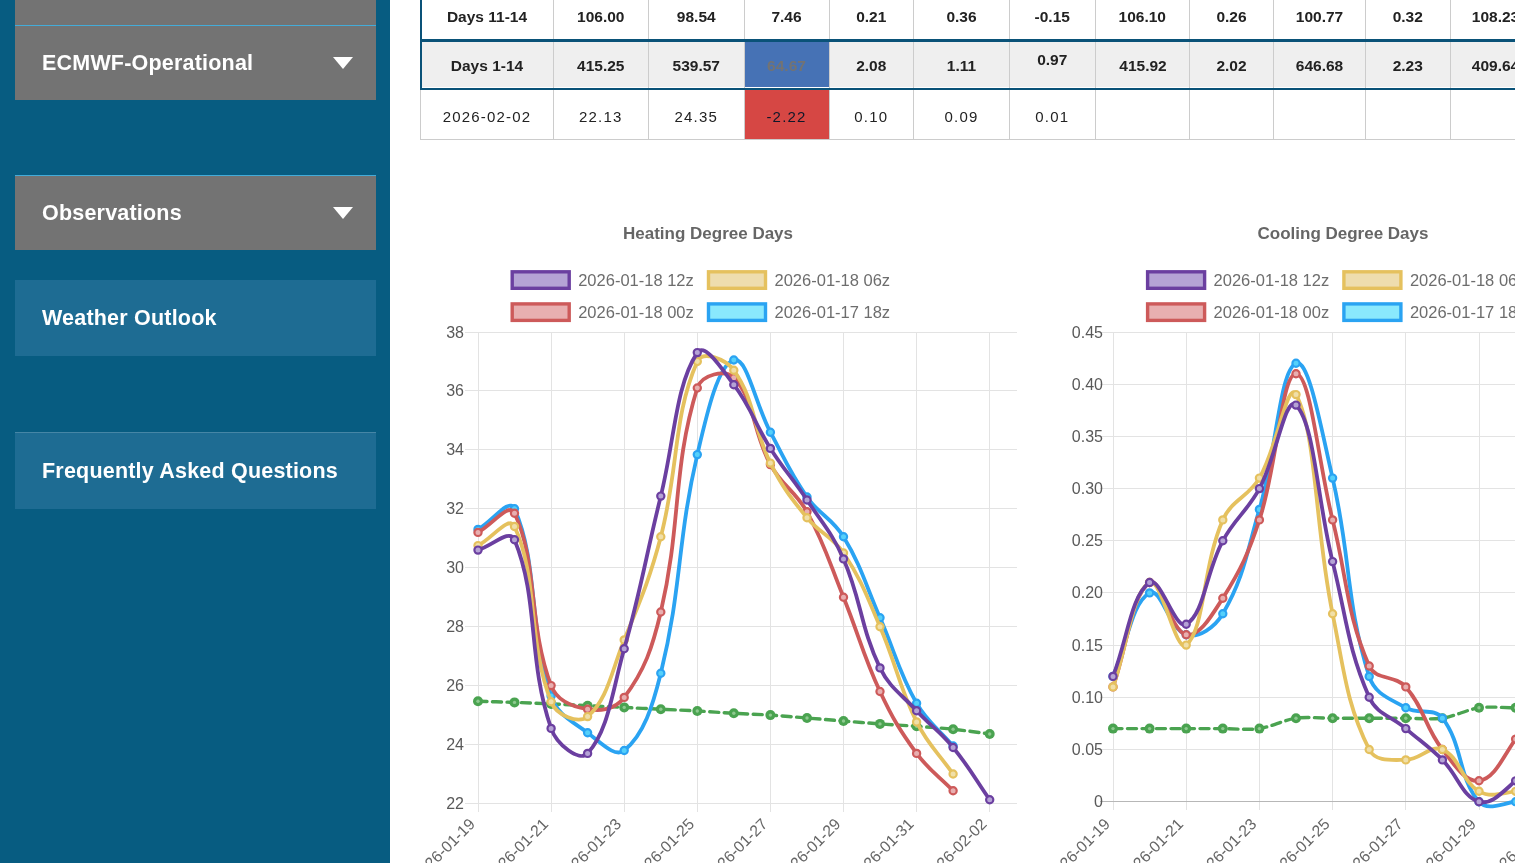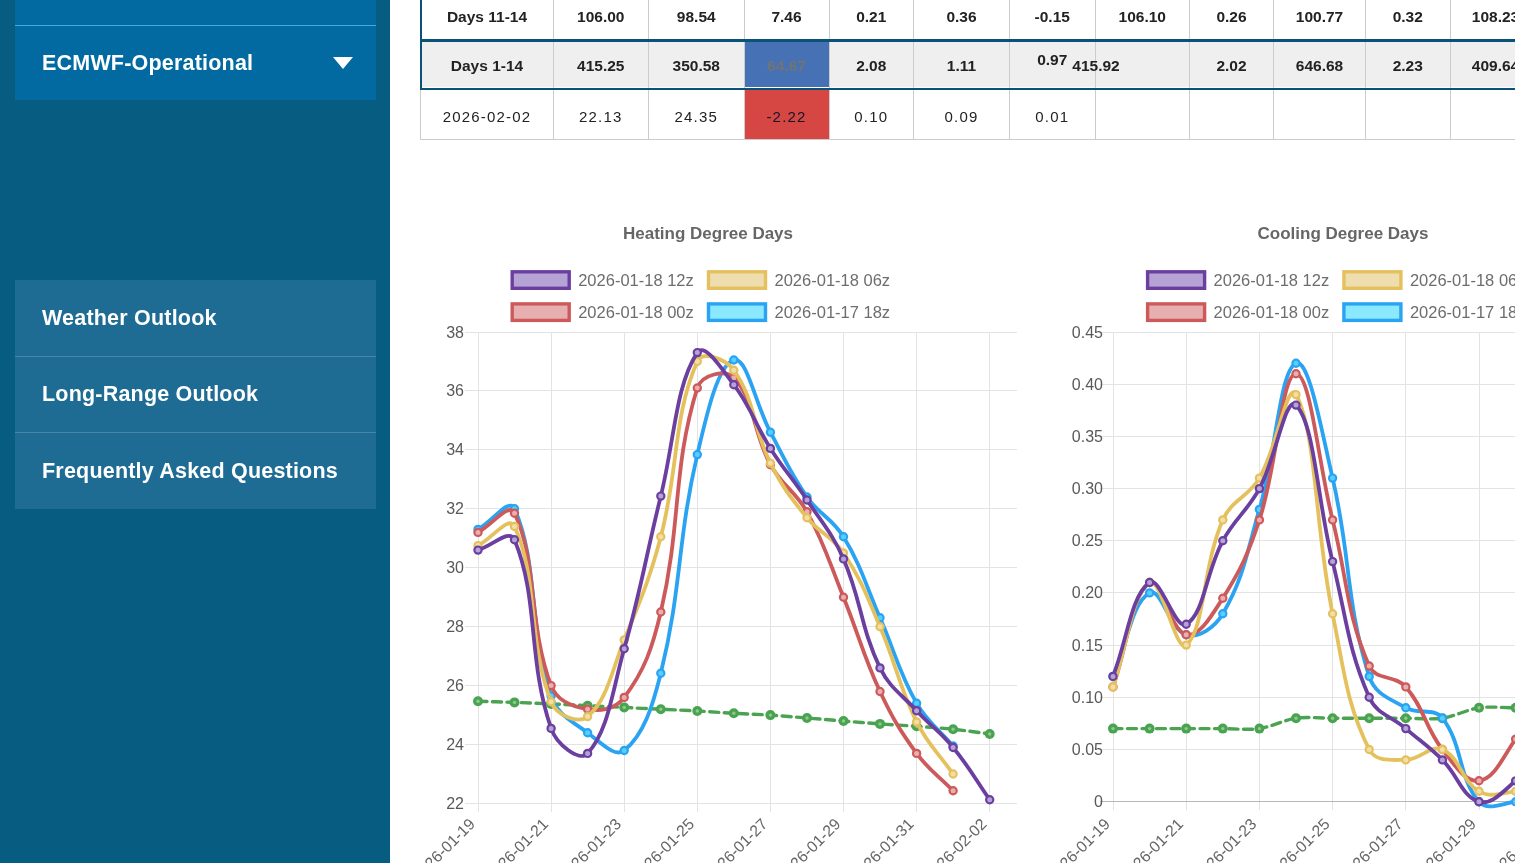--- a/index.html
+++ b/index.html
@@ -1,43 +1,44 @@
 <!DOCTYPE html>
 <html><head><meta charset="utf-8">
 <style>
 html,body{margin:0;padding:0}
 body{width:1515px;height:863px;overflow:hidden;position:relative;background:#fff;
  font-family:"Liberation Sans",sans-serif;}
 #side{position:absolute;left:0;top:0;width:390px;height:863px;background:#075c81}
 #side .grp1,#side .grp2{position:absolute;left:15px;width:361px}
-.grp1{background:#0369a1}
+.grp1{background:#737373}
 .grp2{background:#1e6c93}
 .it{display:flex;align-items:center}
 .it span{color:#fff;font-size:21.5px;font-weight:bold;margin-left:27px;letter-spacing:.2px}
 .sep1{border-top:1px solid #43acd9;box-sizing:border-box}
 .sep2{border-top:1px solid #4686a6;box-sizing:border-box}
 .it i{position:absolute;right:23px;width:0;height:0;border-left:10px solid transparent;
  border-right:10px solid transparent;border-top:12.5px solid #fff}
 .ct{position:absolute;display:flex;align-items:center;justify-content:center;padding-top:3px;box-sizing:border-box;
  font-size:15px;letter-spacing:1.2px;color:#222}
 .ct.b{font-weight:bold;font-size:15.5px;letter-spacing:0}
 svg text{font-family:"Liberation Sans",sans-serif}
 </style></head>
 <body>
 <div id="side">
 <div class="grp1" style="top:0;height:25px"></div>
 <div class="grp1 it sep1" style="top:25px;height:75px">
       <span>ECMWF-Operational</span>
       <i></i>
     </div>
+<div class="grp1 it sep1" style="top:175px;height:75px">
+      <span>Observations</span>
+      <i></i>
+    </div>
 <div class="grp2 it" style="top:280px;height:76px">
       <span>Weather Outlook</span>
-    </div>
-<div class="grp2 it sep2" style="top:356px;height:76px">
-      <span>Long-Range Outlook</span>
     </div>
 <div class="grp2 it sep2" style="top:432px;height:77px">
       <span>Frequently Asked Questions</span>
     </div>
 </div>
 <div id="tbl">
     <div style="position:absolute;left:421px;top:41.8px;width:1120px;height:45.7px;background:#efefef"></div>
 <div style="position:absolute;left:744.5px;top:41.8px;width:84px;height:45.7px;background:#4672b5"></div>
 <div style="position:absolute;left:744.5px;top:90px;width:84px;height:49px;background:#d64744"></div>
 <div style="position:absolute;left:419.5px;top:-9px;width:2px;height:96.5px;background:#0a5278"></div>
@@ -64,26 +65,26 @@
 <div class="ct b" style="left:829px;top:-9px;width:84.5px;height:48.3px">0.21</div>
 <div class="ct b" style="left:913.5px;top:-9px;width:96.0px;height:48.3px">0.36</div>
 <div class="ct b" style="left:1009.5px;top:-9px;width:85.5px;height:48.3px">-0.15</div>
 <div class="ct b" style="left:1095px;top:-9px;width:94.5px;height:48.3px">106.10</div>
 <div class="ct b" style="left:1189.5px;top:-9px;width:84.0px;height:48.3px">0.26</div>
 <div class="ct b" style="left:1273.5px;top:-9px;width:92.0px;height:48.3px">100.77</div>
 <div class="ct b" style="left:1365.5px;top:-9px;width:84.5px;height:48.3px">0.32</div>
 <div class="ct b" style="left:1450px;top:-9px;width:91px;height:48.3px">108.23</div>
 <div class="ct b" style="left:421px;top:41.8px;width:132px;height:45.7px">Days 1-14</div>
 <div class="ct b" style="left:553px;top:41.8px;width:95.5px;height:45.7px">415.25</div>
-<div class="ct b" style="left:648.5px;top:41.8px;width:95.5px;height:45.7px">350.58</div>
+<div class="ct b" style="left:648.5px;top:41.8px;width:95.5px;height:45.7px">539.57</div>
 <div class="ct b" style="left:744px;top:41.8px;width:85px;height:45.7px;color:#737373">64.67</div>
 <div class="ct b" style="left:829px;top:41.8px;width:84.5px;height:45.7px">2.08</div>
 <div class="ct b" style="left:913.5px;top:41.8px;width:96.0px;height:45.7px">1.11</div>
 <div class="ct b" style="left:1009.5px;top:41.8px;width:85.5px;height:34px">0.97</div>
-<div class="ct b" style="left:1048px;top:41.8px;width:96px;height:45.7px">415.92</div>
+<div class="ct b" style="left:1095px;top:41.8px;width:96px;height:45.7px">415.92</div>
 <div class="ct b" style="left:1189.5px;top:41.8px;width:84.0px;height:45.7px">2.02</div>
 <div class="ct b" style="left:1273.5px;top:41.8px;width:92.0px;height:45.7px">646.68</div>
 <div class="ct b" style="left:1365.5px;top:41.8px;width:84.5px;height:45.7px">2.23</div>
 <div class="ct b" style="left:1450px;top:41.8px;width:91px;height:45.7px">409.64</div>
 <div class="ct" style="left:421px;top:90px;width:132px;height:49px">2026-02-02</div>
 <div class="ct" style="left:553px;top:90px;width:95.5px;height:49px">22.13</div>
 <div class="ct" style="left:648.5px;top:90px;width:95.5px;height:49px">24.35</div>
 <div class="ct" style="left:744px;top:90px;width:85px;height:49px;color:#0f172a">-2.22</div>
 <div class="ct" style="left:829px;top:90px;width:84.5px;height:49px">0.10</div>
 <div class="ct" style="left:913.5px;top:90px;width:96.0px;height:49px">0.09</div>

